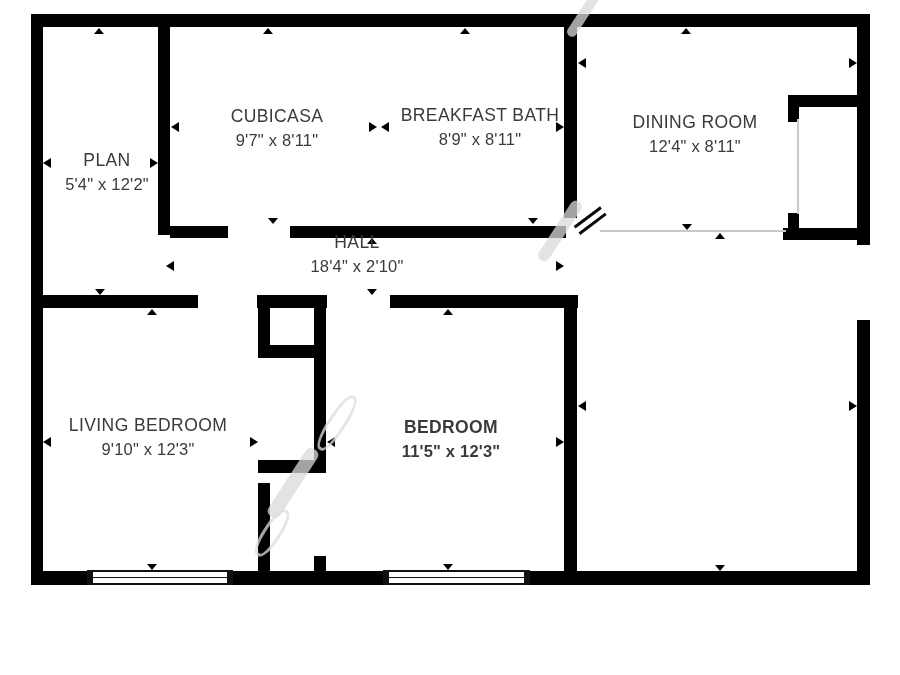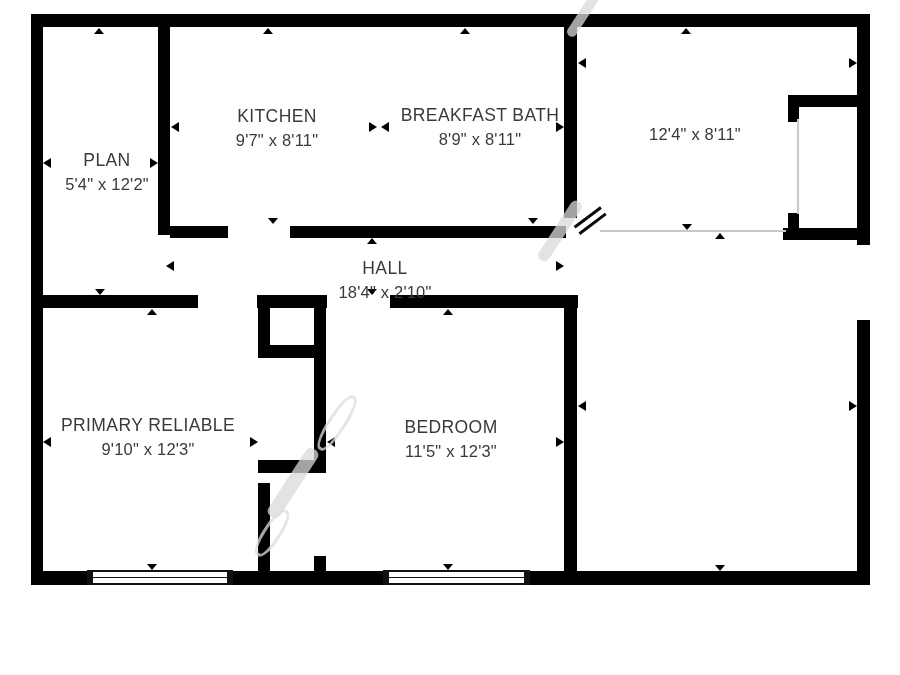--- a/index.html
+++ b/index.html
@@ -125,36 +125,37 @@
   <div class="wm wm-outline" style="left:305px;top:414px;width:58px;height:12px;"></div>
   <div class="wm wm-outline" style="left:245px;top:524px;width:48px;height:12px;"></div>
   <div class="wm wm-solid" style="left:525px;top:225px;width:70px;height:12px;"></div>
   <div class="wm wm-solid" style="left:558px;top:10px;width:50px;height:10px;"></div>
 
   <div class="room-label" style="left:107px;top:172px;">
     <div class="room-name">PLAN</div>
     <div class="room-dims">5'4" x 12'2"</div>
   </div>
   <div class="room-label" style="left:277px;top:128px;">
-    <div class="room-name">KITCHEN</div>
+    <div class="room-name">CUBICASA</div>
     <div class="room-dims">9'7" x 8'11"</div>
   </div>
   <div class="room-label" style="left:480px;top:127px;">
     <div class="room-name">BREAKFAST BATH</div>
     <div class="room-dims">8'9" x 8'11"</div>
   </div>
   <div class="room-label" style="left:695px;top:134px;">
+    <div class="room-name">DINING ROOM</div>
     <div class="room-dims">12'4" x 8'11"</div>
   </div>
-  <div class="room-label" style="left:357px;top:280px;margin-left:28px;">
+  <div class="room-label" style="left:357px;top:254px;">
     <div class="room-name">HALL</div>
     <div class="room-dims">18'4" x 2'10"</div>
   </div>
   <div class="room-label" style="left:148px;top:437px;">
-    <div class="room-name">PRIMARY RELIABLE</div>
+    <div class="room-name">LIVING BEDROOM</div>
     <div class="room-dims">9'10" x 12'3"</div>
   </div>
-  <div class="room-label" style="left:451px;top:439px;">
+  <div class="room-label" style="left:451px;top:439px;font-weight:bold;">
     <div class="room-name">BEDROOM</div>
     <div class="room-dims">11'5" x 12'3"</div>
   </div>
 
 </div>
 
 </body></html>

